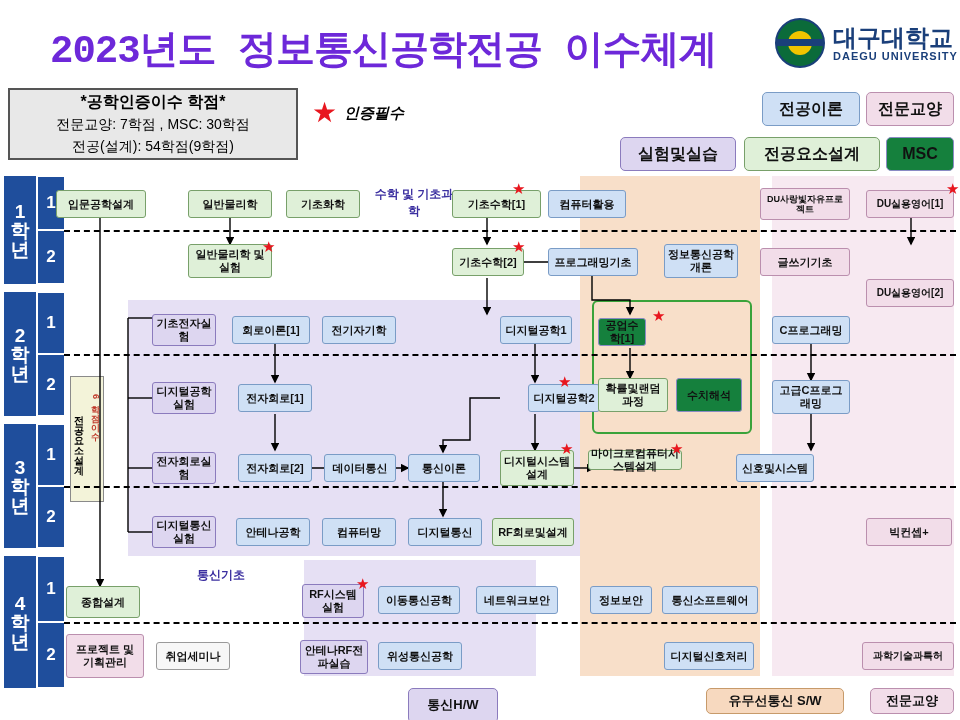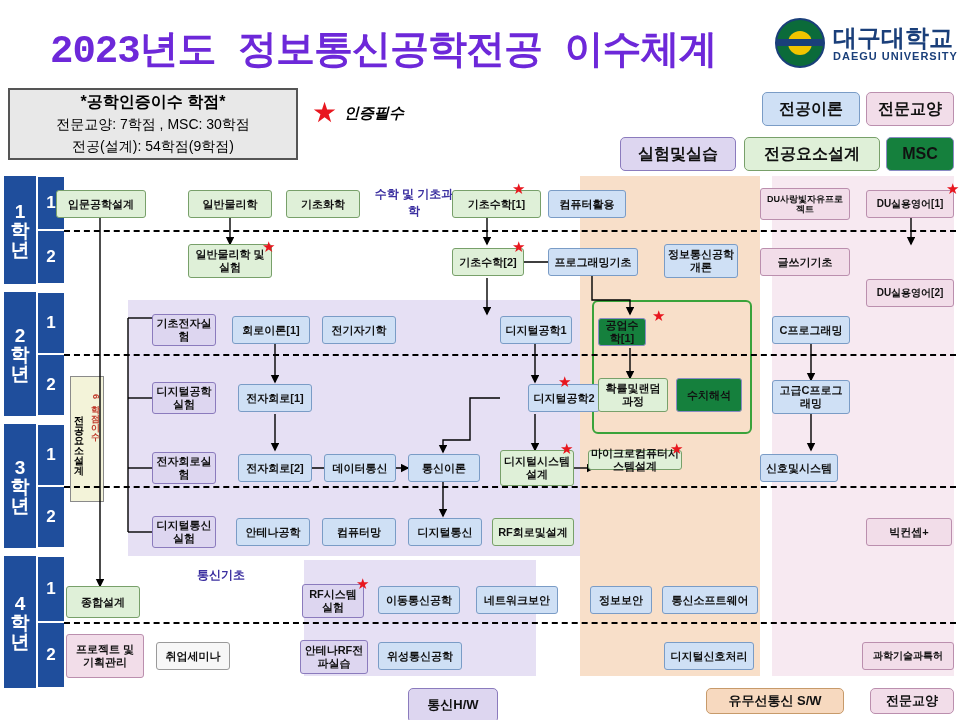--- a/index.html
+++ b/index.html
@@ -181,21 +181,21 @@
   <div class="abs node blue" style="left:772px;top:380px;width:78px;height:34px;">고급C프로그래밍</div>
 
   <div class="abs node purple" style="left:152px;top:452px;width:64px;height:32px;">전자회로실험</div>
   <div class="abs node blue" style="left:238px;top:454px;width:74px;height:28px;">전자회로[2]</div>
   <div class="abs node blue" style="left:324px;top:454px;width:72px;height:28px;">데이터통신</div>
   <div class="abs node blue" style="left:408px;top:454px;width:72px;height:28px;">통신이론</div>
   <div class="abs node green" style="left:500px;top:450px;width:74px;height:36px;">디지털시스템설계</div>
   <div class="star" style="left:560px;top:441px;">★</div>
   <div class="abs node green" style="left:588px;top:450px;width:94px;height:20px;">마이크로컴퓨터시스템설계</div>
   <div class="star" style="left:670px;top:441px;">★</div>
-  <div class="abs node blue" style="left:760px;top:454px;width:78px;height:28px;">신호및시스템</div>
+  <div class="abs node blue" style="left:736px;top:454px;width:78px;height:28px;">신호및시스템</div>
 
   <div class="abs node purple" style="left:152px;top:516px;width:64px;height:32px;">디지털통신실험</div>
   <div class="abs node blue" style="left:236px;top:518px;width:74px;height:28px;">안테나공학</div>
   <div class="abs node blue" style="left:322px;top:518px;width:74px;height:28px;">컴퓨터망</div>
   <div class="abs node blue" style="left:408px;top:518px;width:74px;height:28px;">디지털통신</div>
   <div class="abs node green" style="left:492px;top:518px;width:82px;height:28px;">RF회로및설계</div>
   <div class="abs node pink" style="left:866px;top:518px;width:86px;height:28px;">빅컨셉+</div>
 
   <div class="abs node purple" style="left:184px;top:564px;width:74px;height:24px;font-size:12px;border:none;background:transparent;color:#3b2fa0;">통신기초</div>
 

